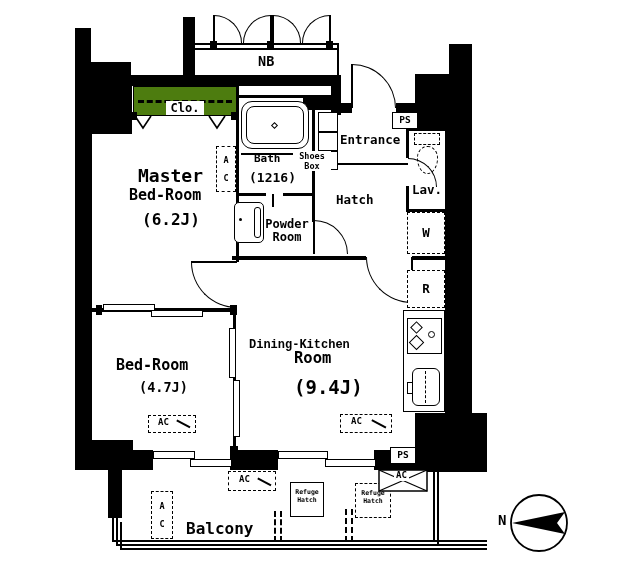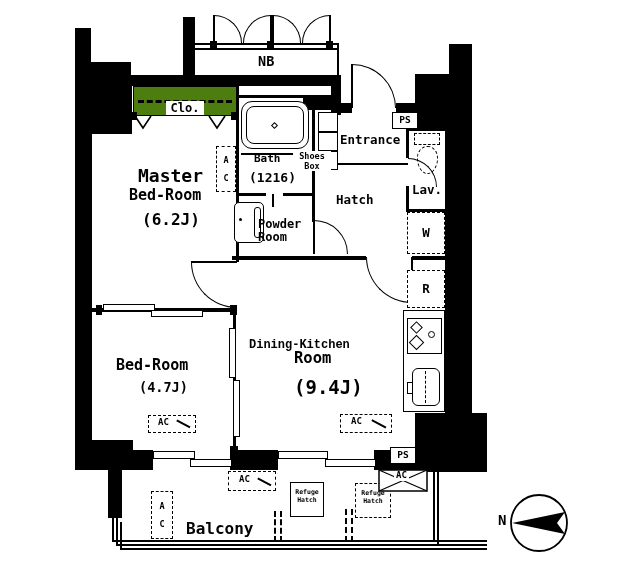--- a/index.html
+++ b/index.html
@@ -124,21 +124,21 @@
   <div class="box" style="left:241px;top:101px;width:68px;height:48px;border-radius:11px;"></div>
   <div class="box" style="left:246px;top:106px;width:58px;height:38px;border-radius:8px;border-width:1px;"></div>
   <div style="position:absolute;left:272px;top:123px;width:5px;height:5px;border:1px solid #000;transform:rotate(45deg);box-sizing:border-box;"></div>
   <div class="tline" style="left:241px;top:153px;width:68px;height:1.5px;"></div>
   <div class="lbl" style="left:254px;top:153px;font-size:11px;">Bath</div>
   <div class="lbl" style="left:249px;top:171px;font-size:13px;">(1216)</div>
 
   <div class="box" style="left:234px;top:202px;width:30px;height:41px;border-radius:5px;"></div>
   <div class="box" style="left:254px;top:207px;width:7px;height:31px;border-radius:3px;border-width:1px;"></div>
   <div style="position:absolute;left:239px;top:218px;width:3px;height:3px;background:#000;border-radius:50%;"></div>
-  <div class="lbl" style="left:258px;top:218px;width:58px;font-size:12px;text-align:left;">
+  <div class="lbl" style="left:258px;top:218px;width:58px;font-size:12px;text-align:center;">
     <div>Powder</div>
     <div>Room</div>
   </div>
 
   <div class="box" style="left:318px;top:112px;width:20px;height:58px;border-width:1.2px;"></div>
   <div class="tline" style="left:318px;top:131px;width:20px;height:1.5px;"></div>
   <div class="tline" style="left:318px;top:150px;width:20px;height:1.5px;"></div>
   <div class="lbl" style="left:293px;top:151px;width:38px;font-size:8.5px;text-align:center;line-height:1.2;background:#fff;">
     <div>Shoes</div>
     <div>Box</div>

